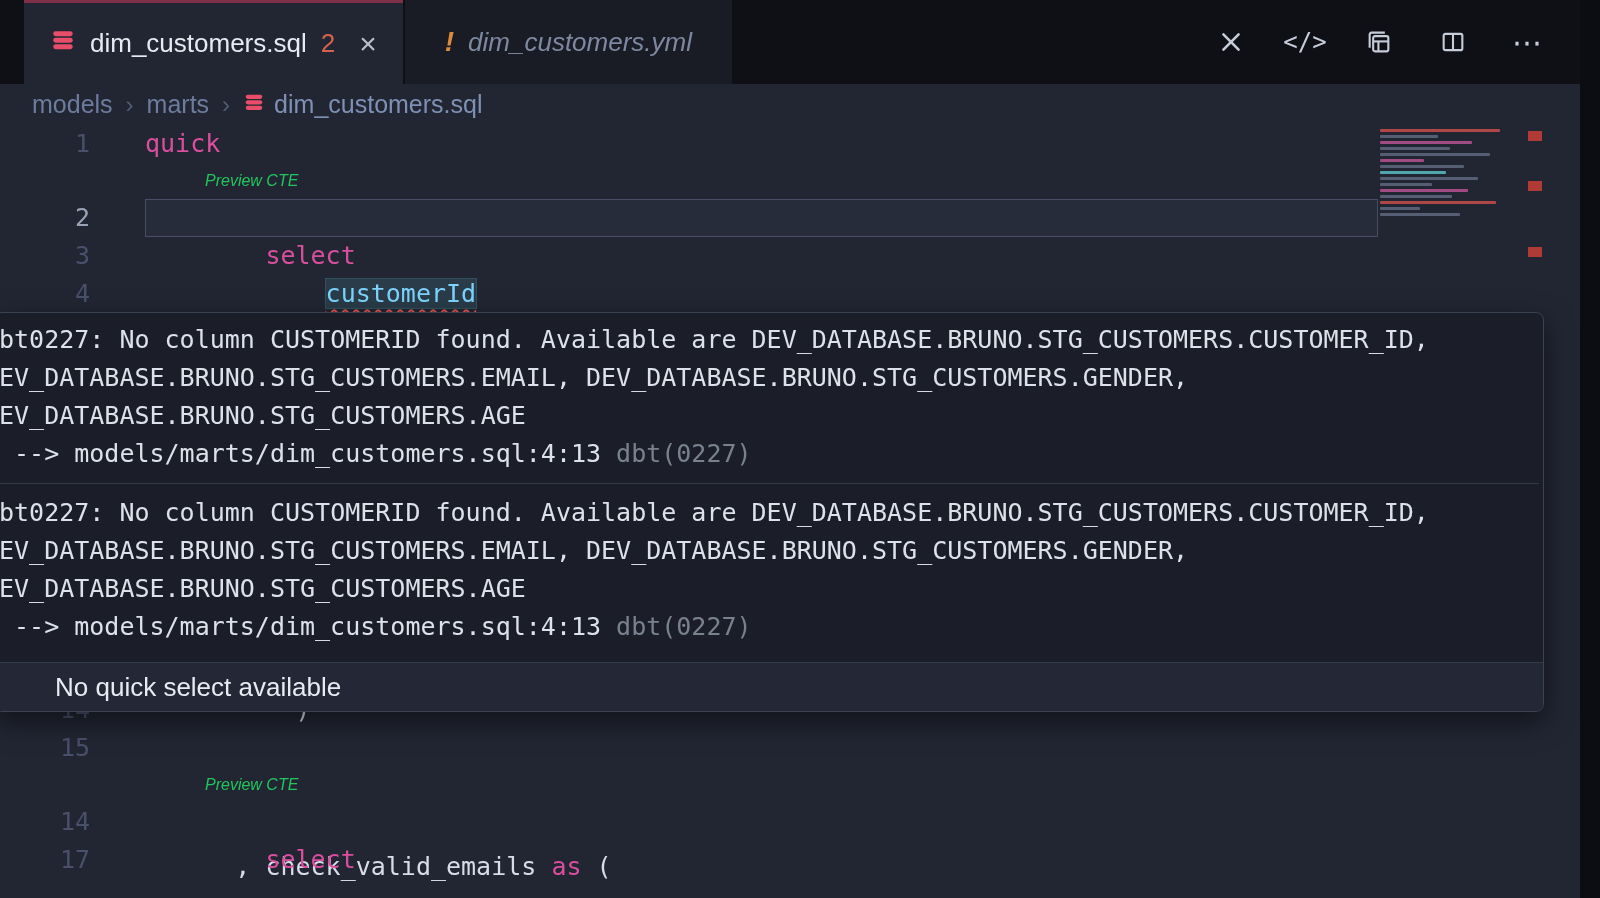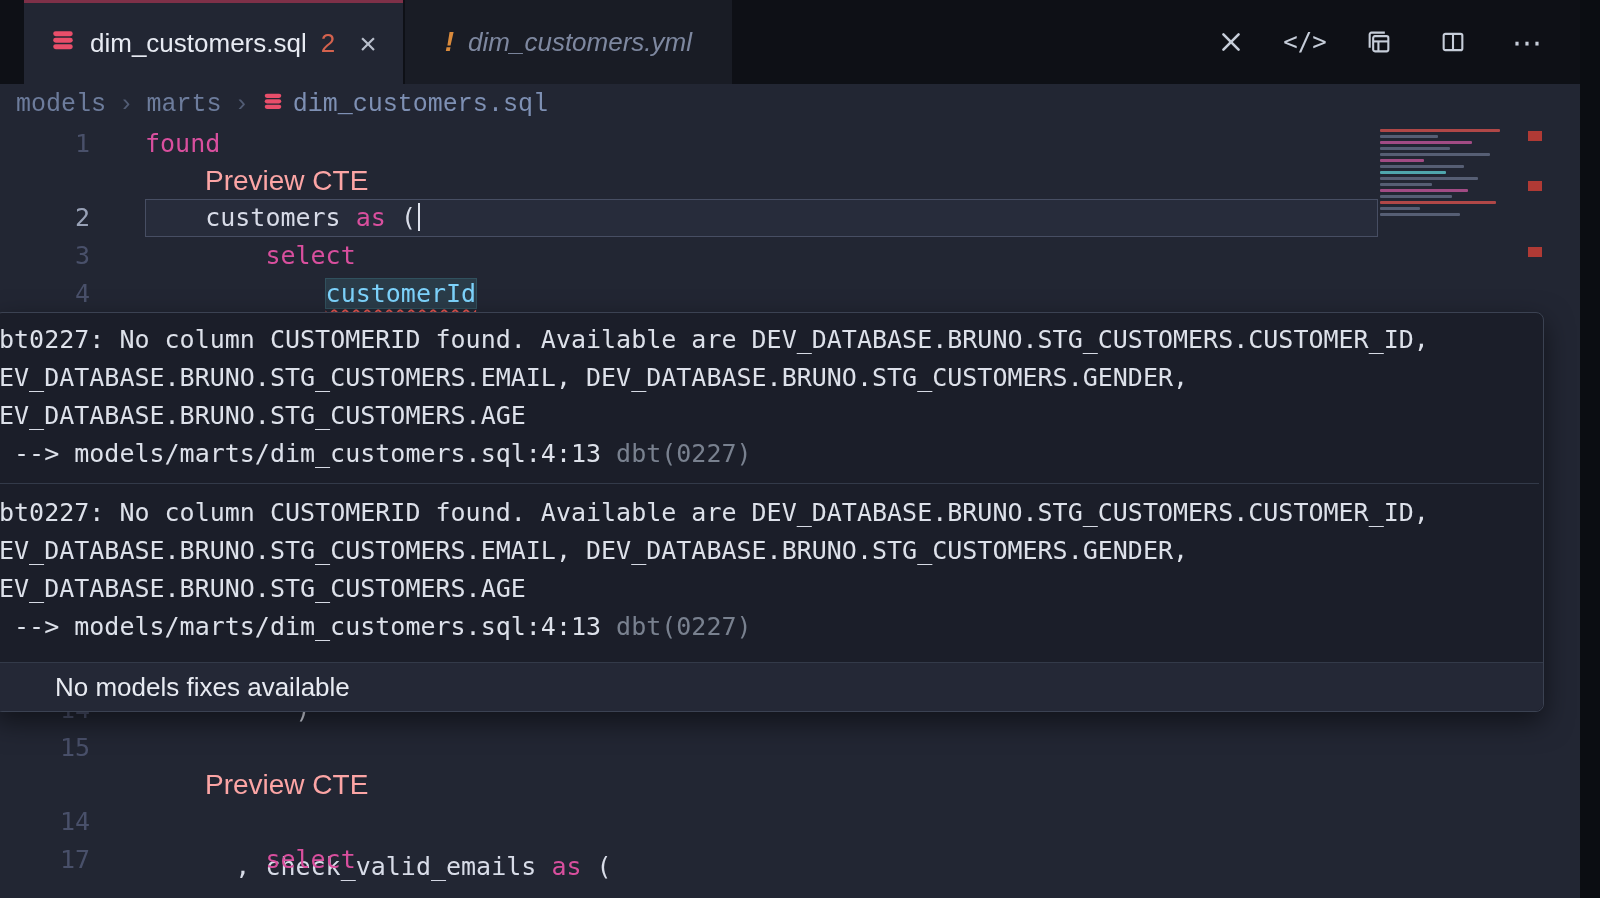--- a/index.html
+++ b/index.html
@@ -14,37 +14,37 @@
   .tab.active{background:#222633;color:#e7eaf2;border-top:3px solid #7e3048;}
   .tab.inactive{background:#191c25;color:#7e88a0;font-style:italic;margin-left:2px;padding:0 40px;}
   .tab .badge{color:#d4624e;font-size:26px;}
   .tab .close-btn{color:#b9bfcc;font-size:30px;margin-left:10px;font-style:normal;}
   .tab .warn-glyph{color:#d98a3c;font-weight:bold;font-size:28px;}
   .actions{margin-left:auto;display:flex;align-items:center;gap:40px;padding-right:36px;color:#c6cdd9;}
   .actions .act{display:flex;align-items:center;justify-content:center;width:34px;height:34px;cursor:pointer;}
   .actions .glyph{font-size:24px;font-family:"DejaVu Sans Mono",monospace;color:#c6cdd9;}
   .actions .dots{font-size:30px;color:#c6cdd9;}
   
-  .breadcrumb{height:41px;display:flex;align-items:center;gap:13px;padding-left:16px;font-size:25px;color:#6d7c9c;background:#222633;font-family:Liberation Mono, monospace;}
+  .breadcrumb{height:41px;display:flex;align-items:center;gap:13px;padding-left:32px;font-size:25px;color:#6d7c9c;background:#222633;}
   .crumb{cursor:pointer;}
   .crumb-sep{color:#525c74;font-size:24px;}
   .crumb-file{display:flex;align-items:center;gap:9px;color:#7e90b4;}
   
   .editor{position:relative;height:773px;}
   .row{display:flex;height:38px;line-height:38px;font-family:"DejaVu Sans Mono",monospace;font-size:25px;position:relative;}
   .lens-row{height:36px;line-height:36px;font-family:"Liberation Sans",sans-serif;}
   .num{width:90px;flex:none;text-align:right;color:#49506a;}
   .num.active{color:#98a1b6;}
   .code{padding-left:55px;white-space:pre;color:#d8dce8;position:relative;z-index:1;}
   .i4{padding-left:calc(55px + 4ch);}
   .i6{padding-left:calc(55px + 6ch);margin-top:45px;}
   .i8{padding-left:calc(55px + 8ch);}
   .i10{padding-left:calc(55px + 10ch);}
   .kw{color:#d94f9e;}
-  .lens{padding-left:205px;font-size:28px;color:#fca5a5;cursor:pointer;}
+  .lens{padding-left:205px;font-size:16px;color:#22c55e;cursor:pointer;font-style:italic;}
   .cur-box{position:absolute;left:145px;right:202px;top:0;bottom:0;border:1px solid #474e63;background:#272c3b;z-index:0;}
   .caret{display:inline-block;width:2px;height:28px;background:#dfe3ee;vertical-align:-5px;margin-left:2px;animation:blink 1s steps(1) infinite;}
   @keyframes blink{50%{opacity:0;}}
   .ident-err{
     color:#7dd3fc;background:rgba(86,182,194,.16);box-shadow:0 0 0 1px rgba(86,182,194,.30);
     text-decoration-line:underline;text-decoration-style:wavy;text-decoration-color:#e0544f;
     text-decoration-thickness:2px;text-underline-offset:7px;
   }
   .spacer-hidden{height:378px;}
   
@@ -139,31 +139,30 @@
           </svg>
       </span>
       <span>dim_customers.sql</span>
     </span>
   </div>
 
   <div class="editor">
 
     <div class="row">
       <div class="num">1</div>
-      <div class="code"><span class="kw">found</span></div>
+      <div class="code"><span class="kw">quick</span></div>
     </div>
 
     <div class="row lens-row">
       <div class="lens">Preview CTE</div>
     </div>
 
     <div class="row">
       <div class="cur-box"></div>
       <div class="num active">2</div>
-      <div class="code i4"><span>customers </span><span class="kw">as</span><span> (</span><span class="caret"></span></div>
     </div>
 
     <div class="row">
       <div class="num">3</div>
       <div class="code i8"><span class="kw">select</span></div>
     </div>
 
     <div class="row">
       <div class="num">4</div>
       <div class="code" style="padding-left:calc(55px + 12ch);"><span class="ident-err">customerId</span></div>
@@ -225,18 +224,18 @@
           <div class="loc-row"><span>--&gt; models/marts/dim_customers.sql:4:13 </span><span class="err-src">dbt(0227)</span></div>
         </div>
         <div class="err-block second">
           <div class="err-line">bt0227: No column CUSTOMERID found. Available are DEV_DATABASE.BRUNO.STG_CUSTOMERS.CUSTOMER_ID,</div>
           <div class="err-line">EV_DATABASE.BRUNO.STG_CUSTOMERS.EMAIL, DEV_DATABASE.BRUNO.STG_CUSTOMERS.GENDER,</div>
           <div class="err-line">EV_DATABASE.BRUNO.STG_CUSTOMERS.AGE</div>
           <div class="loc-row"><span>--&gt; models/marts/dim_customers.sql:4:13 </span><span class="err-src">dbt(0227)</span></div>
         </div>
       </div>
       <div class="popup-footer">
-        <span class="note">No models fixes available</span>
+        <span class="note">No quick select available</span>
       </div>
     </div>
 
   </div>
 </div>
 
 </body></html>

